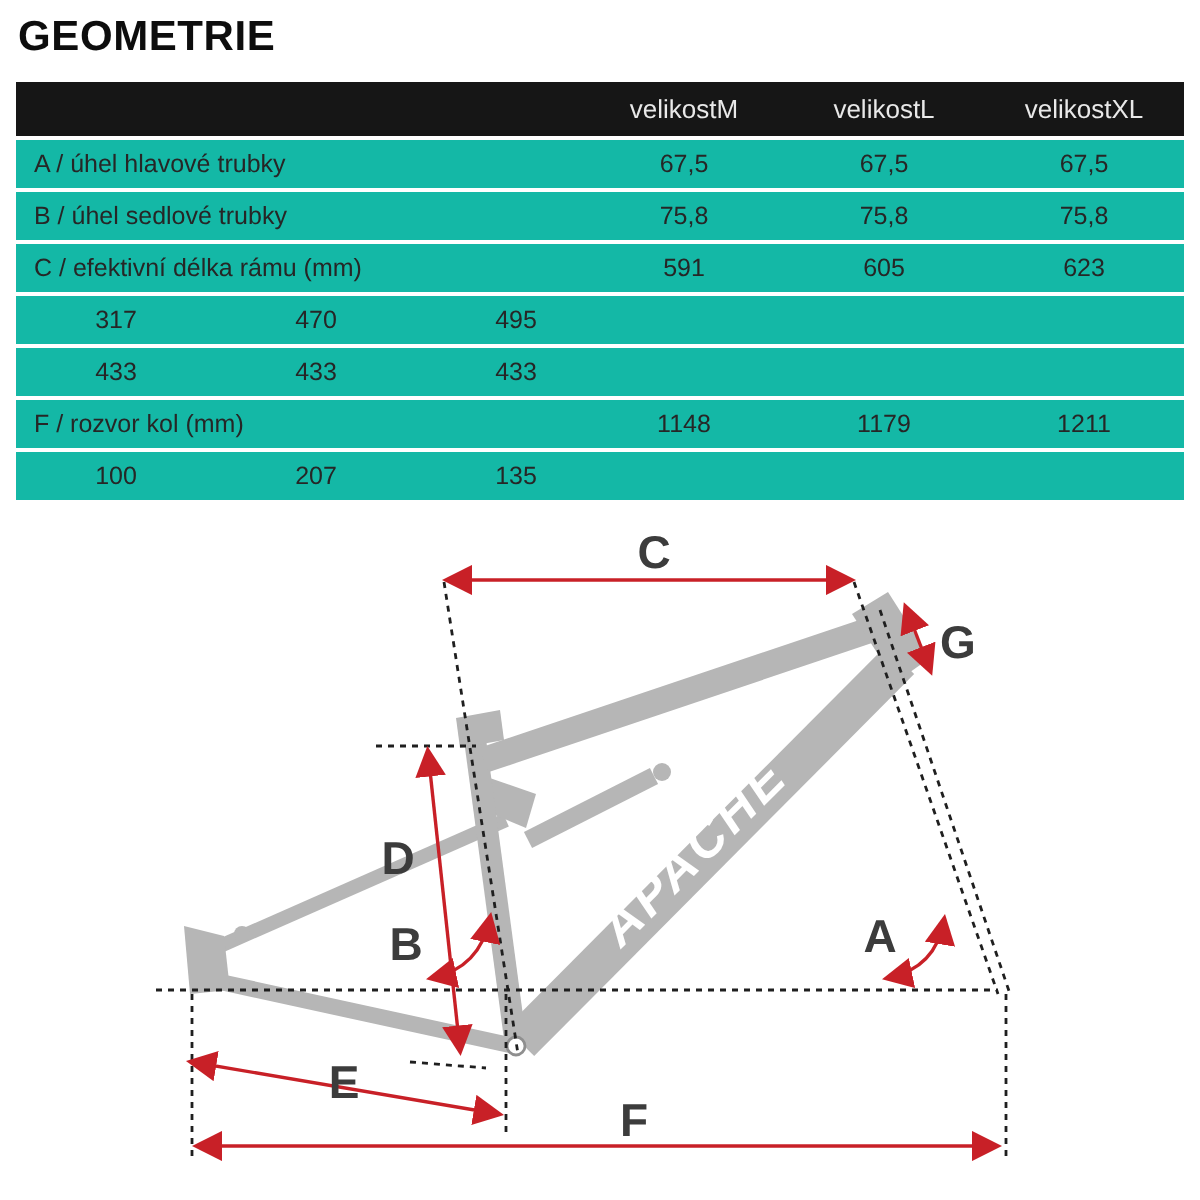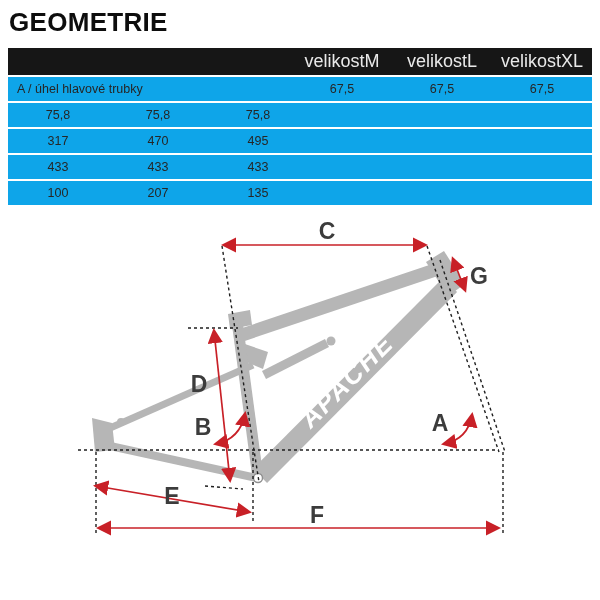--- a/index.html
+++ b/index.html
@@ -2,29 +2,29 @@
 <html><head>
 <meta charset="utf-8">
 <style>
   html,body { margin:0; padding:0; }
   body {
     width:600px; height:600px; background:#ffffff; overflow:hidden;
     font-family:"Liberation Sans", sans-serif;
   }
   .page-title {
     margin:0; padding:7px 15px 2px 9px;
-    font-size:26px; font-weight:800; letter-spacing:0.3px; color:#0d0d0d;
+    font-size:21px; font-weight:800; letter-spacing:0.3px; color:#0d0d0d;
   }
   .tbl { margin:8px 8px 0 8px; }
   .tbl-header {
     background:#161616; color:#e9e9e9; display:flex; align-items:center;
-    height:27px; font-size:18px; font-weight:500;
+    height:27px; font-size:13px; font-weight:500;
   }
   .tbl-row {
-    background:#0ea5e9; display:flex; align-items:center;
+    background:#14b8a6; display:flex; align-items:center;
     height:24px; margin-top:2px; font-size:12.5px; color:#262626;
   }
   .col-label { flex:1; padding-left:9px; }
   .col-val { width:100px; text-align:center; }
   .diagram-svg { display:block; }
   .dash { stroke:#1f1f1f; stroke-width:1.4; stroke-dasharray:3 3; fill:none; }
   .red { stroke:#c82027; stroke-width:1.7; fill:none; }
   .frame-part { fill:#b6b6b6; stroke:none; }
   .frame-tube { stroke:#b6b6b6; fill:none; }
   .dim-label { fill:#3c3c3c; font-size:23px; font-weight:bold; }
@@ -46,33 +46,46 @@
     <div class="col-val">velikostXL</div>
   </div>
 
   <div class="tbl-row">
     <div class="col-label">A / úhel hlavové trubky</div>
     <div class="col-val">67,5</div>
     <div class="col-val">67,5</div>
     <div class="col-val">67,5</div>
   </div>
   <div class="tbl-row">
+    <div class="col-label">B / úhel sedlové trubky</div>
     <div class="col-val">75,8</div>
     <div class="col-val">75,8</div>
     <div class="col-val">75,8</div>
+  </div>
+  <div class="tbl-row">
+    <div class="col-label">C / efektivní délka rámu (mm)</div>
+    <div class="col-val">591</div>
+    <div class="col-val">605</div>
+    <div class="col-val">623</div>
   </div>
   <div class="tbl-row">
     <div class="col-val">317</div>
     <div class="col-val">470</div>
     <div class="col-val">495</div>
   </div>
   <div class="tbl-row">
     <div class="col-val">433</div>
     <div class="col-val">433</div>
     <div class="col-val">433</div>
+  </div>
+  <div class="tbl-row">
+    <div class="col-label">F / rozvor kol (mm)</div>
+    <div class="col-val">1148</div>
+    <div class="col-val">1179</div>
+    <div class="col-val">1211</div>
   </div>
   <div class="tbl-row">
     <div class="col-val">100</div>
     <div class="col-val">207</div>
     <div class="col-val">135</div>
   </div>
 </div>
 
 <svg class="diagram-svg" width="600" height="350" viewBox="0 250 600 350" xmlns="http://www.w3.org/2000/svg">
   <defs>

